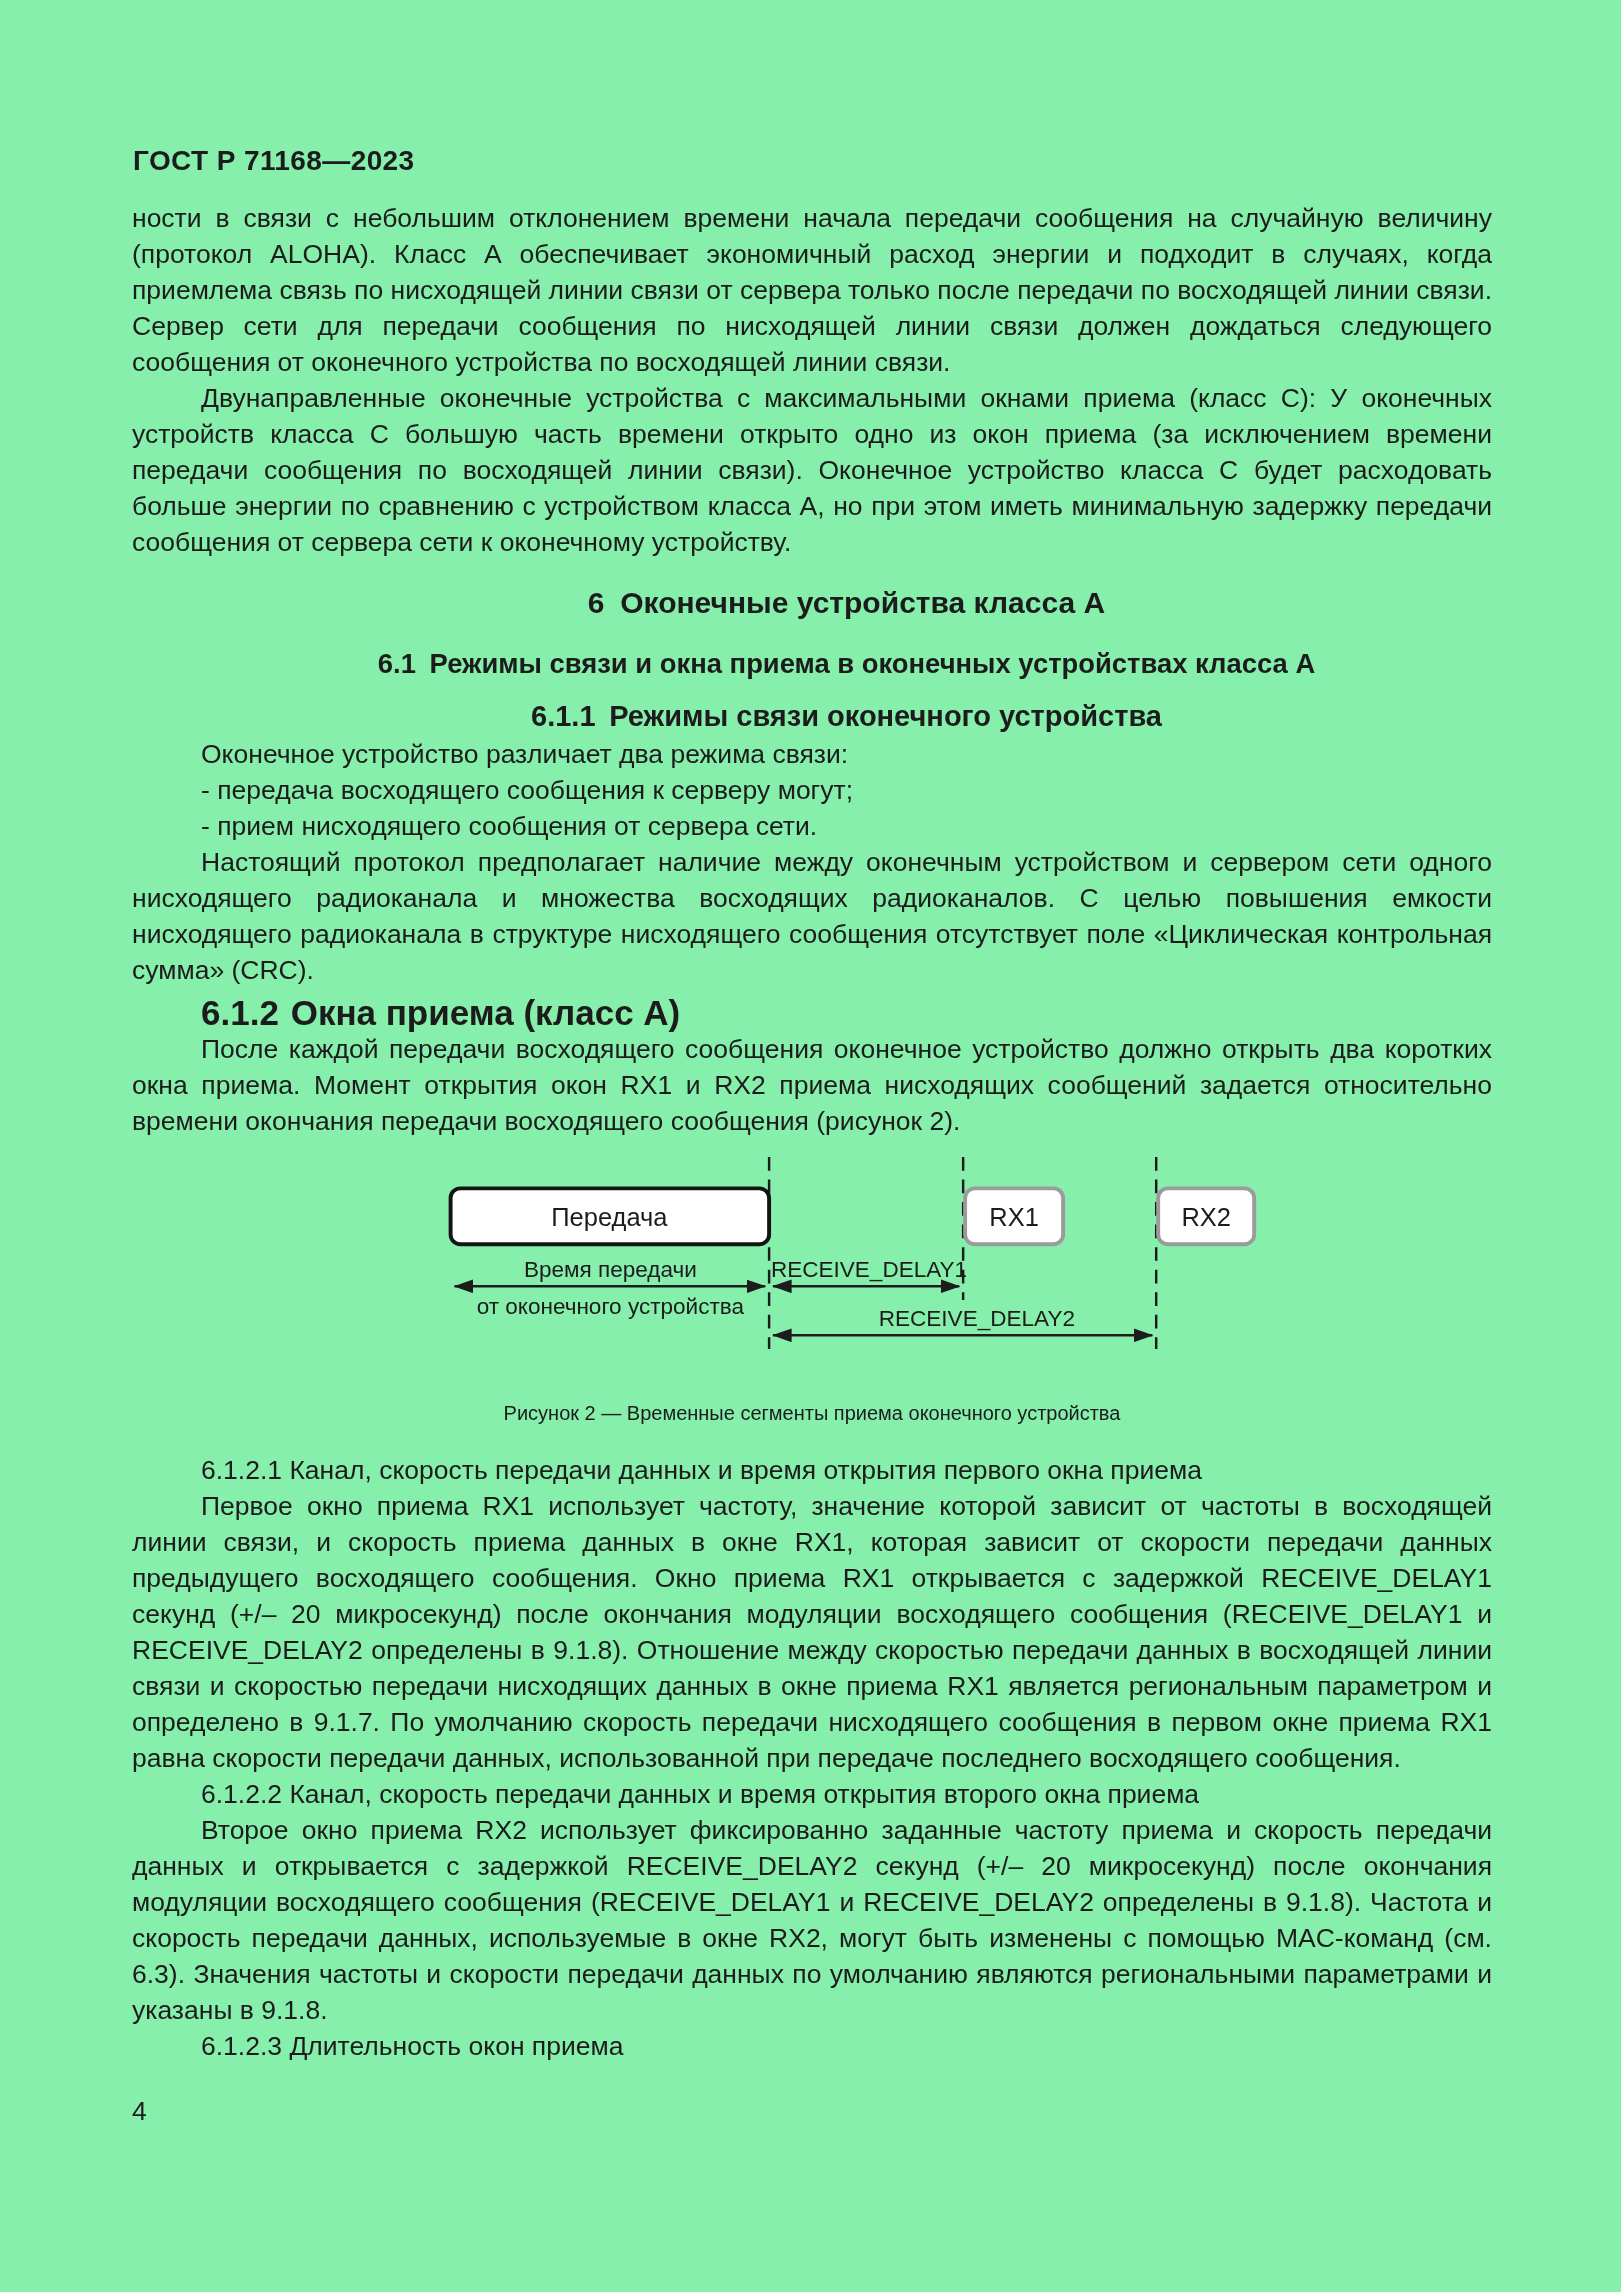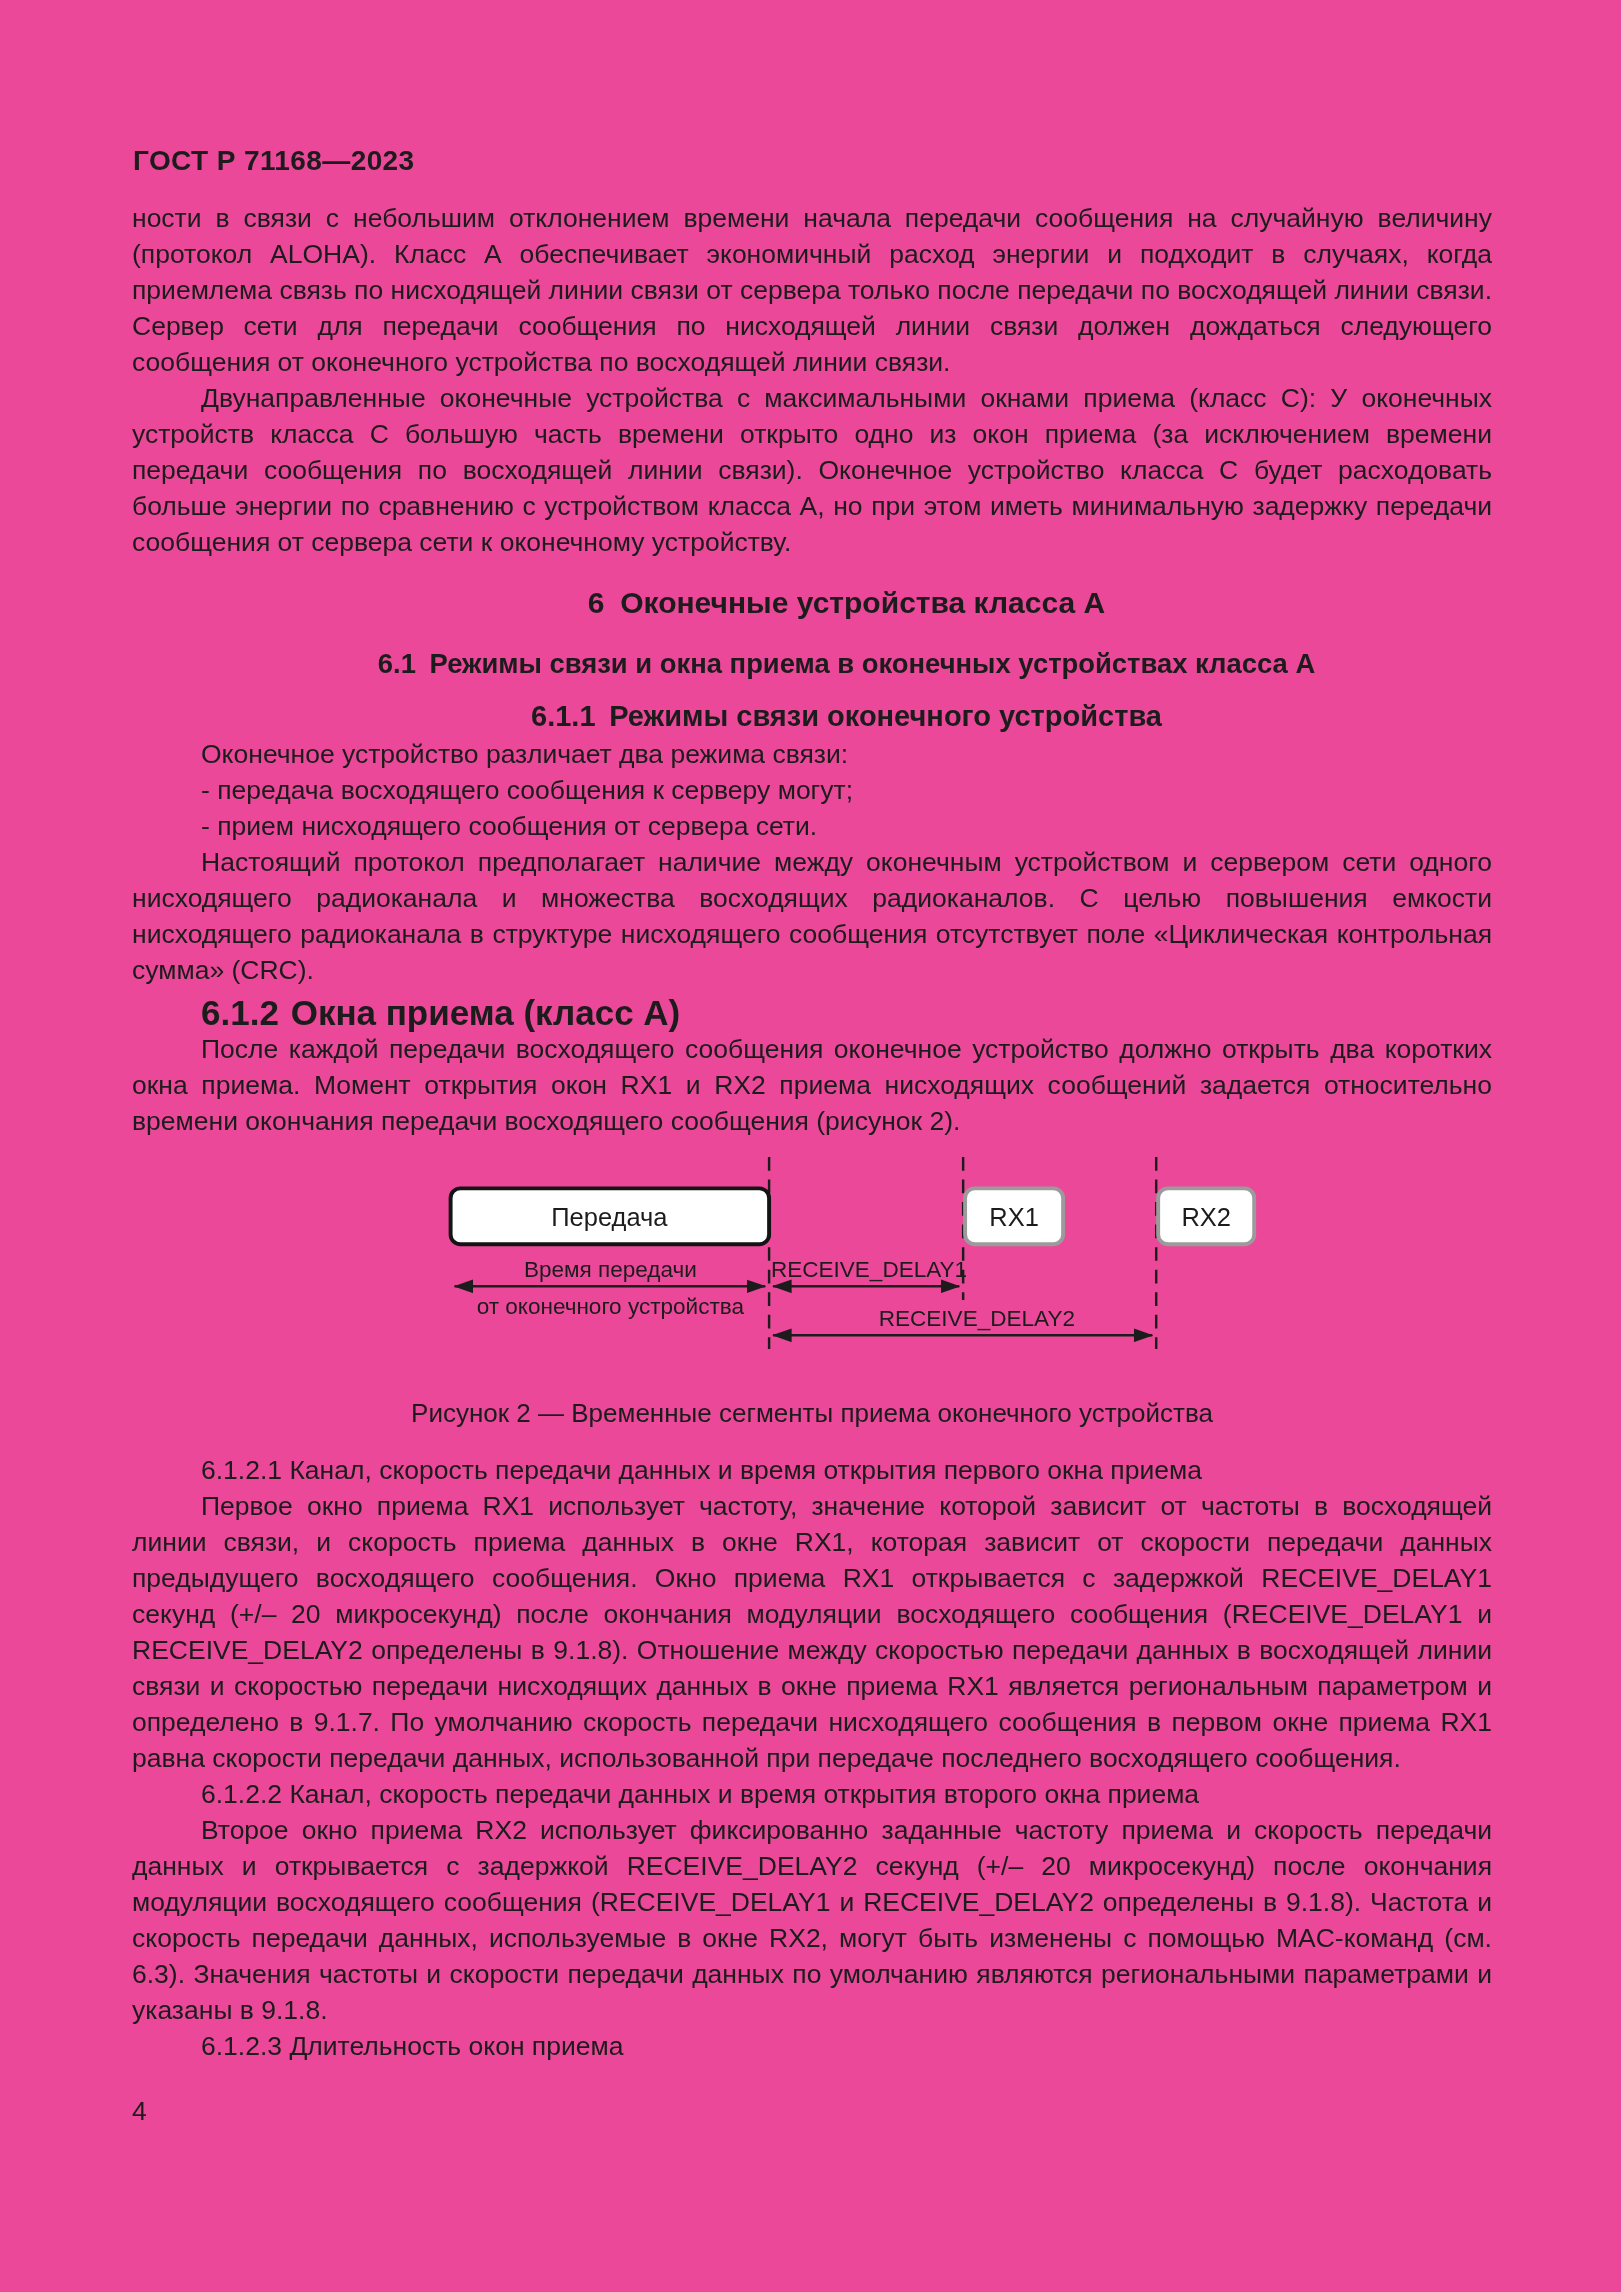--- a/index.html
+++ b/index.html
@@ -2,21 +2,21 @@
 <html lang="ru"><head>
 <meta charset="utf-8">
 <style>
   * { box-sizing: border-box; }
   html, body { margin: 0; padding: 0; background: #ffffff; }
 
   .page {
     position: relative;
     width: 1621px;
     height: 2293px;
-    background: #ec4899;
+    background: #86efac;
     overflow: hidden;
     color: #1c1c1c;
     font-family: "Liberation Sans", "DejaVu Sans", sans-serif;
   }
 
   .running-header {
     position: absolute;
     left: 133px;
     top: 145px;
     font-size: 28px;
@@ -52,21 +52,21 @@
   .boxlabel { font-size: 26px; text-anchor: middle; }
   .arrlabel { font-size: 23px; text-anchor: middle; }
   .dash  { stroke: #1c1c1c; stroke-width: 2.5; stroke-dasharray: 14 9; fill: none; }
   .arrow { stroke: #1c1c1c; stroke-width: 2.5; fill: none; }
   .txbox { fill: #ffffff; stroke: #141414; stroke-width: 4; }
   .rxbox { fill: #ffffff; stroke: #9b9b9b; stroke-width: 4; }
 
   .figure-caption {
     text-align: center;
     text-indent: 0 !important;
-    font-size: 26px;
+    font-size: 20px;
     margin-top: 29px !important;
     margin-bottom: 21.6px !important;
   }
 
   .page-number {
     margin-top: 29px !important;
     text-indent: 0 !important;
     text-align: left;
     font-size: 26.5px;
   }

